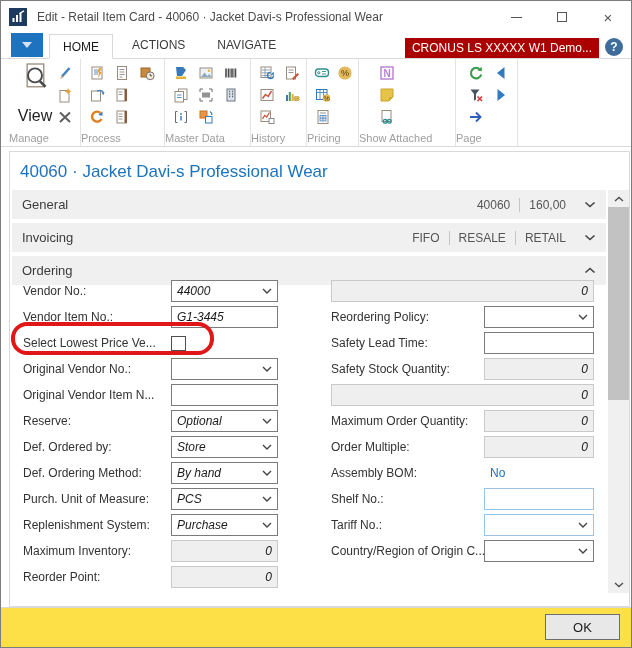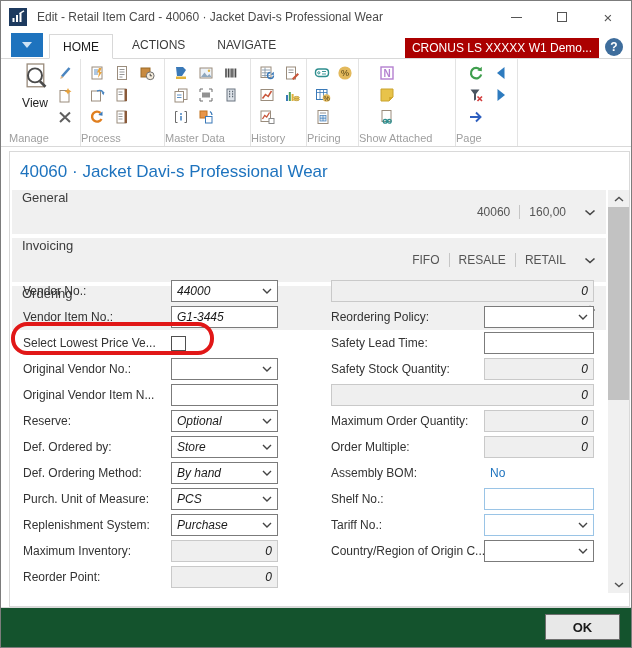--- a/index.html
+++ b/index.html
@@ -25,30 +25,30 @@
   #badge{margin-left:auto;background:#ab0000;color:#fff;font-size:12px;padding:3px 7px;white-space:nowrap;}
   #help{width:18px;height:18px;border-radius:50%;background:#3e6d9c;color:#fff;font-size:12px;font-weight:bold;display:flex;align-items:center;justify-content:center;margin:0 8px 2px 6px;}
 
   
   #ribbon{position:absolute;top:58px;left:0;right:0;height:88px;background:#fff;border-bottom:1px solid #d9d9d9;display:flex;padding-left:8px;}
   .rgroup{position:relative;border-right:1px solid #e3e3e3;padding:3px 4px 16px 6px;}
   .glabel{position:absolute;bottom:2px;left:0;right:0;text-align:left;font-size:11px;color:#9e9e9e;white-space:nowrap;overflow:hidden;}
   .irow{display:flex;gap:5px;height:22px;align-items:center;}
   .ibtn{width:20px;height:20px;display:flex;align-items:center;justify-content:center;}
   .bigbtn{width:40px;display:flex;flex-direction:column;align-items:center;}
-  .biglabel{font-size:12px;color:#222;margin-top:2px;}
+  .biglabel{font-size:16px;color:#222;margin-top:13px;}
   .icol{display:flex;flex-direction:column;justify-content:flex-start;gap:2px;padding-top:1px;}
   .g-manage{width:72px;} .g-process{width:84px;} .g-master{width:86px;} .g-history{width:56px;}
   .g-pricing{width:52px;} .g-attach{width:97px;} .g-page{width:62px;}
 
   
   #panel{position:absolute;top:150px;left:8px;width:621px;height:456px;background:#fff;border:1px solid #d9d9d9;}
   #pagetitle{position:absolute;top:10px;left:10px;font-size:17px;color:#1e73be;white-space:nowrap;}
   #bars{position:absolute;top:38px;left:2px;width:594px;}
-  .secbar{height:44px;background:#f0f0f0;margin-bottom:4px;display:flex;padding:0 10px;}
+  .secbar{height:29px;background:#f0f0f0;margin-bottom:4px;display:flex;align-items:center;padding:0 10px;}
   .secname{font-size:13px;color:#3c3c3c;}
   .secsum{margin-left:auto;display:flex;align-items:center;font-size:12px;color:#555;}
   .ssep{width:1px;height:14px;background:#c6c6c6;margin:0 9px;}
   .chevbtn{margin-left:18px;display:flex;align-items:center;}
   .secbar.noval .chevbtn{margin-left:auto;}
 
   
   #col-left{position:absolute;left:13px;top:126px;width:255px;}
   #col-right{position:absolute;left:321px;top:126px;width:263px;}
   .row{height:26px;display:flex;align-items:center;}
@@ -64,21 +64,21 @@
   .linkval{color:#1e73be;font-size:12px;padding-left:6px;}
   .ring{position:absolute;left:-12px;top:-8px;width:203px;height:33px;border:4px solid #e11717;border-radius:16px;pointer-events:none;}
 
   
   #vscroll{position:absolute;left:598px;top:38px;width:21px;height:403px;background:#f0f0f0;}
   .sarrow{position:absolute;left:0;width:21px;height:17px;display:flex;align-items:center;justify-content:center;}
   #sarrow-up{top:0;} #sarrow-down{bottom:0;}
   #sthumb{position:absolute;left:0;top:17px;width:21px;height:193px;background:#c2c2c2;}
 
   
-  #footer{position:absolute;top:606px;left:0;right:0;bottom:0;background:#14532d;border-top:1px solid #d9d9d9;font-weight:bold;}
+  #footer{position:absolute;top:606px;left:0;right:0;bottom:0;background:#fde047;border-top:1px solid #d9d9d9;}
   #okbtn{position:absolute;top:6px;right:11px;width:75px;height:26px;background:#e8e8e8;border:1px solid #6e6e6e;font-size:13px;color:#1a1a1a;display:flex;align-items:center;justify-content:center;}
   svg{display:block;}
 </style>
 </head>
 <body>
 
 <div id="window">
 
   <div id="titlebar">
     <svg id="appicon" viewBox="0 0 18 18">

